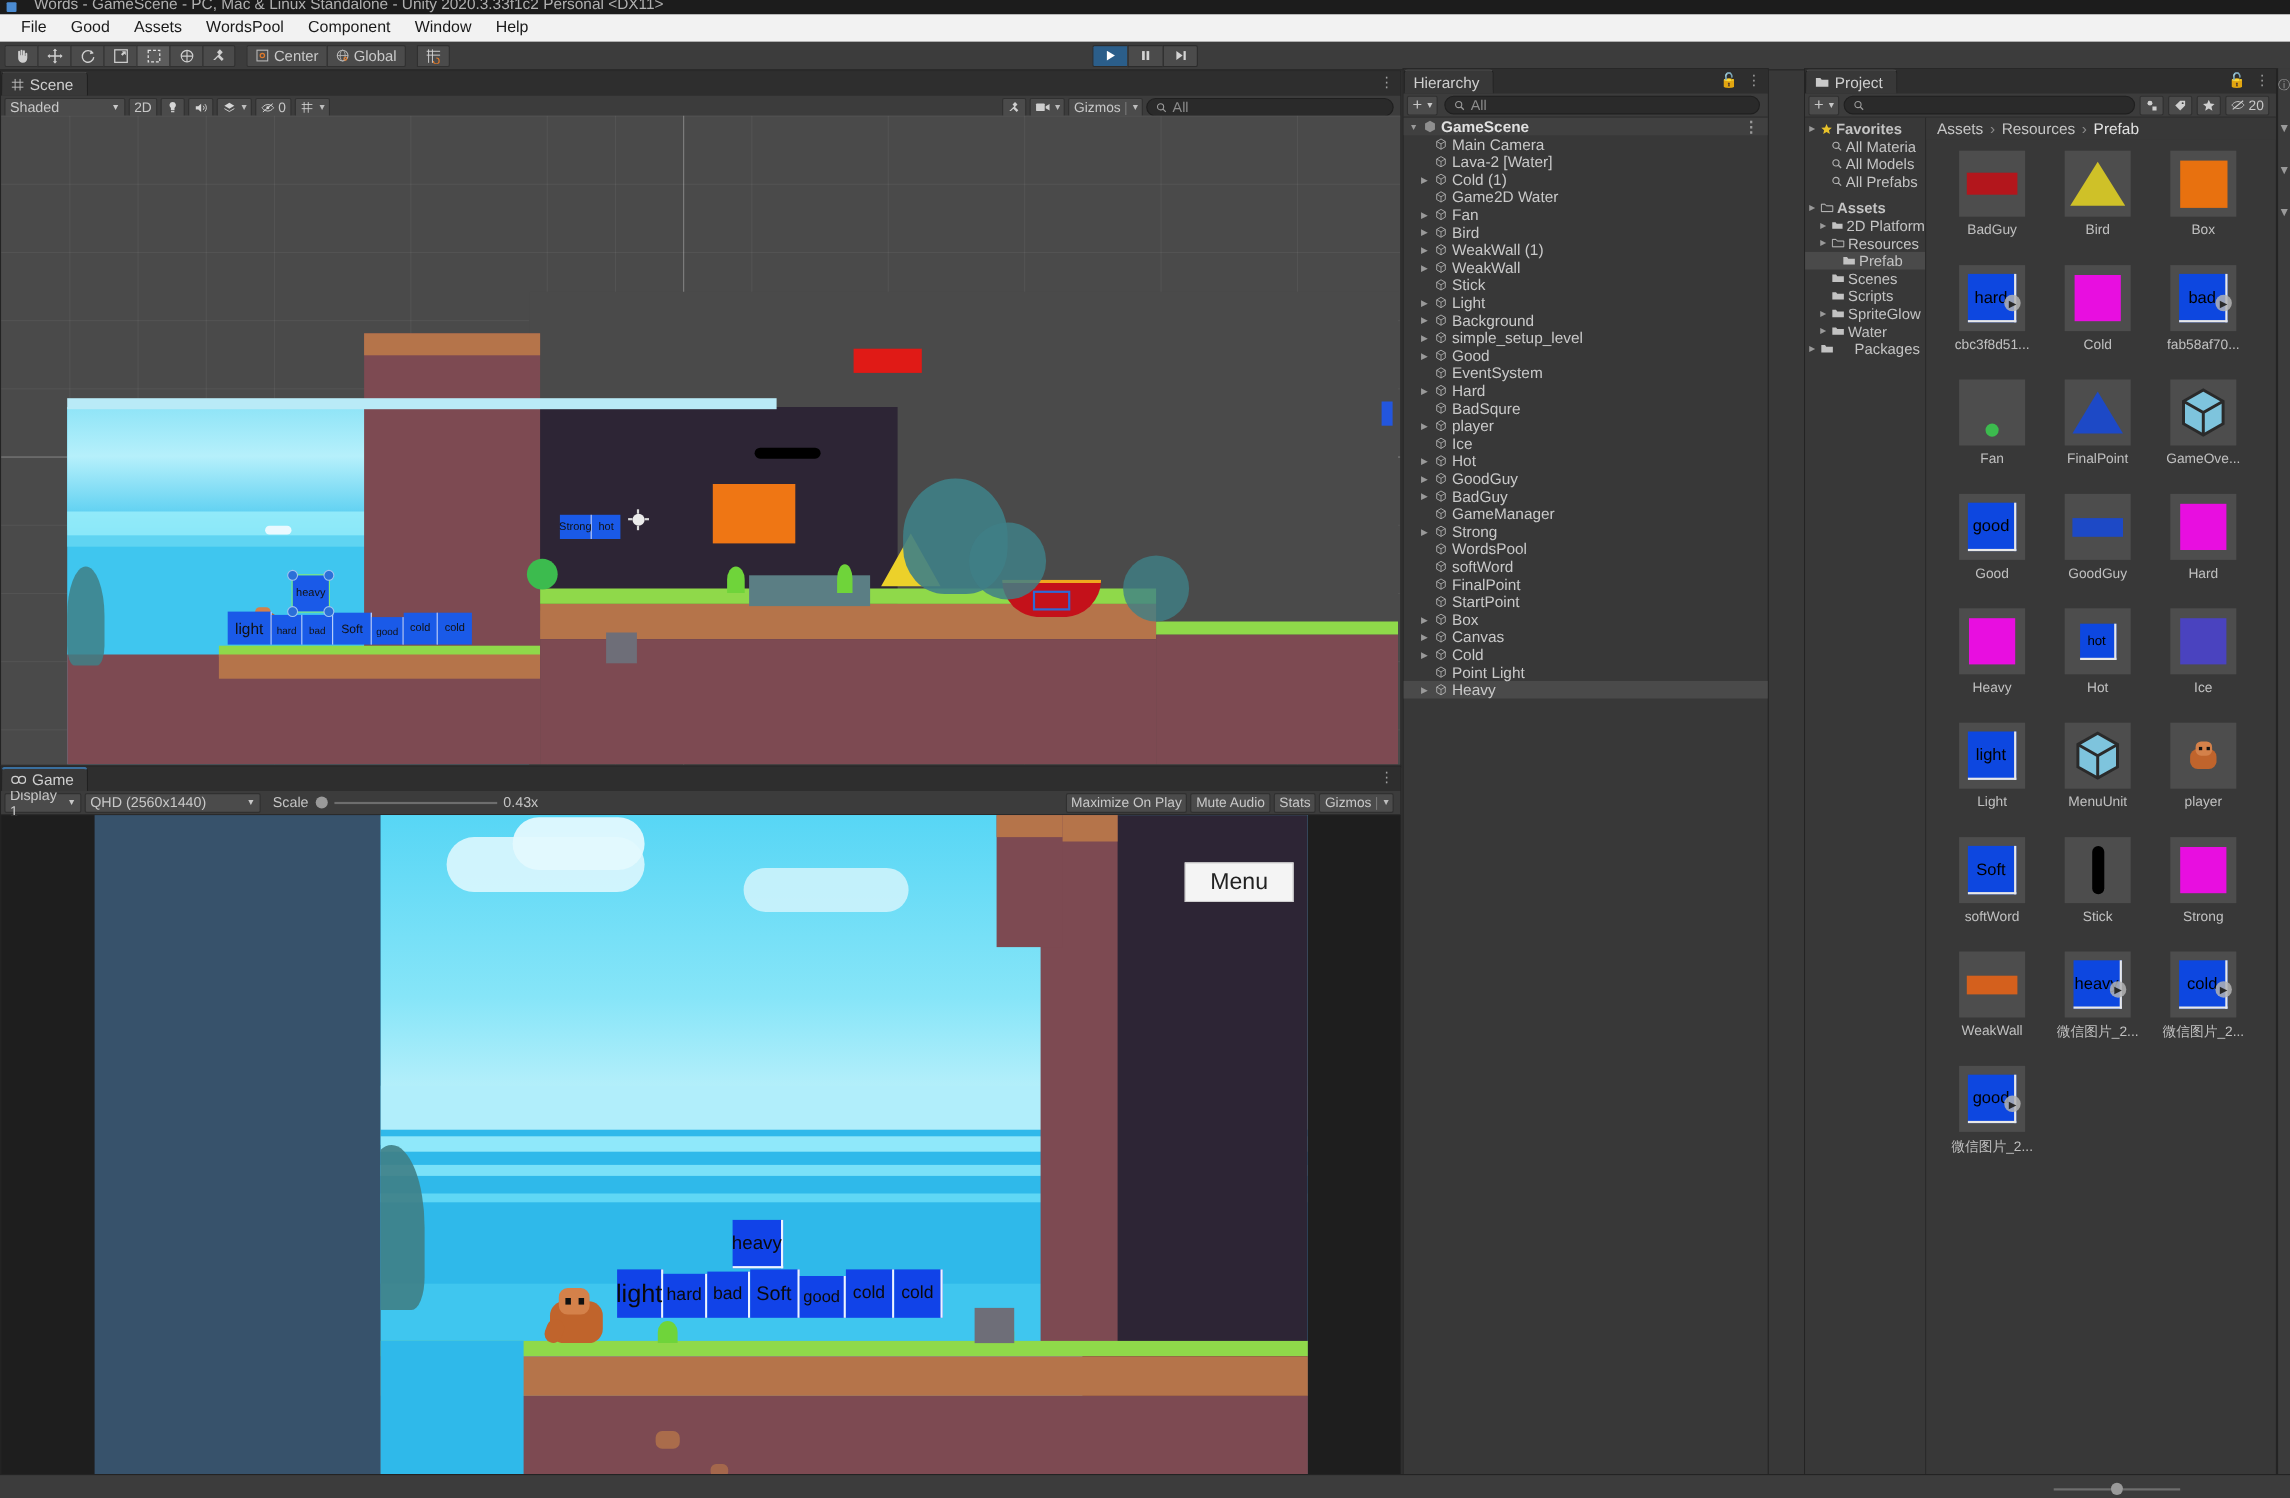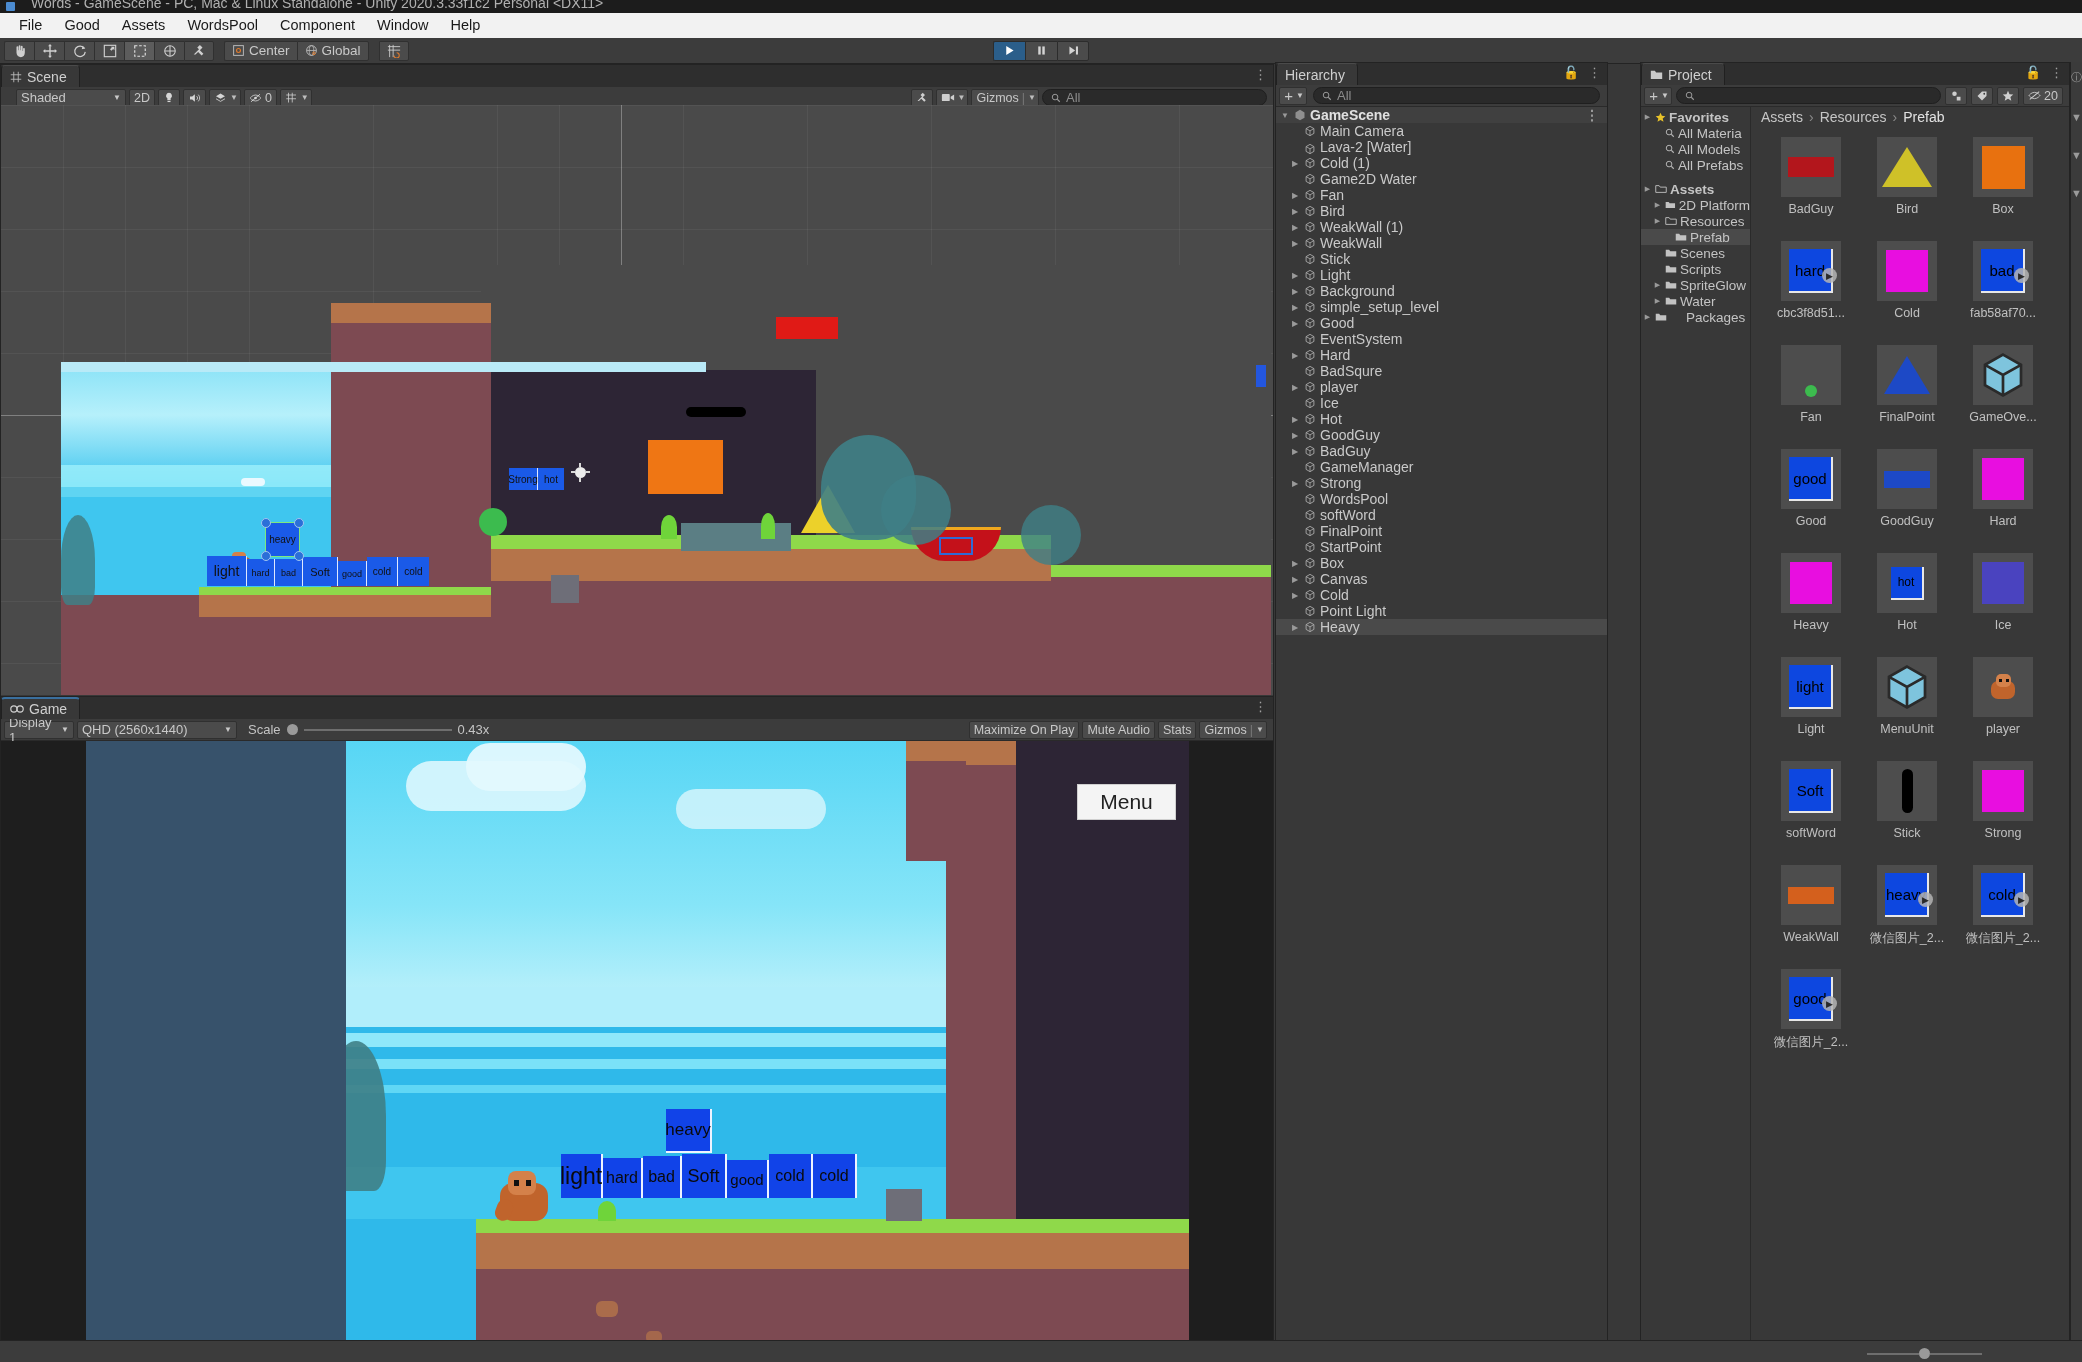--- a/index.html
+++ b/index.html
@@ -235,21 +235,21 @@
         <svg width="12" height="12" viewBox="0 0 16 16">
             <path stroke="#b9b9b9" stroke-width="1.2" d="M5 1v14M11 1v14M1 5h14M1 11h14"></path>
           </svg>
         <span>Scene</span>
       </div>
       <div class="right-icons">
         <span>⋮</span>
       </div>
     </div>
     <div class="srow">
-      <div class="sdd" style="width:110px; justify-content:space-between;margin-left:12px;">
+      <div class="sdd" style="width:110px; justify-content:space-between;">
         <span>Shaded</span>
         <span style="font-size:8px">▼</span>
       </div>
       <div class="sbtn">
         <span>2D</span>
       </div>
       <div class="sbtn">
         <svg width="12" height="12" viewBox="0 0 16 16">
             <path fill="#d6d6d6" d="M8 1a4 4 0 0 0-2.2 7.3V11h4.4V8.3A4 4 0 0 0 8 1z"></path>
             <rect x="6" y="12" width="4" height="1.4" fill="#d6d6d6"></rect>
@@ -607,21 +607,21 @@
     </div>
     <div id="hierarchy-list">
         <div class="hrow" style="padding-left: 14px;">
           <span class="tri"></span>
           <svg class="cube" width="12" height="12" viewBox="0 0 16 16">
             <path fill="none" stroke="#b4b4b4" stroke-width="1.1" d="M8 1.8l5.2 3v6.4L8 14.2 2.8 11.2V4.8z"></path>
             <path fill="none" stroke="#b4b4b4" stroke-width="1" d="M2.8 4.8L8 7.8l5.2-3M8 7.8v6.4"></path>
           </svg>
           <span>Main Camera</span>
         </div>
-        <div class="hrow" style="padding-left: 14px; align-items: flex-end;">
+        <div class="hrow" style="padding-left: 14px;">
           <span class="tri"></span>
           <svg class="cube" width="12" height="12" viewBox="0 0 16 16">
             <path fill="none" stroke="#b4b4b4" stroke-width="1.1" d="M8 1.8l5.2 3v6.4L8 14.2 2.8 11.2V4.8z"></path>
             <path fill="none" stroke="#b4b4b4" stroke-width="1" d="M2.8 4.8L8 7.8l5.2-3M8 7.8v6.4"></path>
           </svg>
           <span>Lava-2 [Water]</span>
         </div>
         <div class="hrow" style="padding-left: 14px;">
           <span class="tri">▶</span>
           <svg class="cube" width="12" height="12" viewBox="0 0 16 16">

